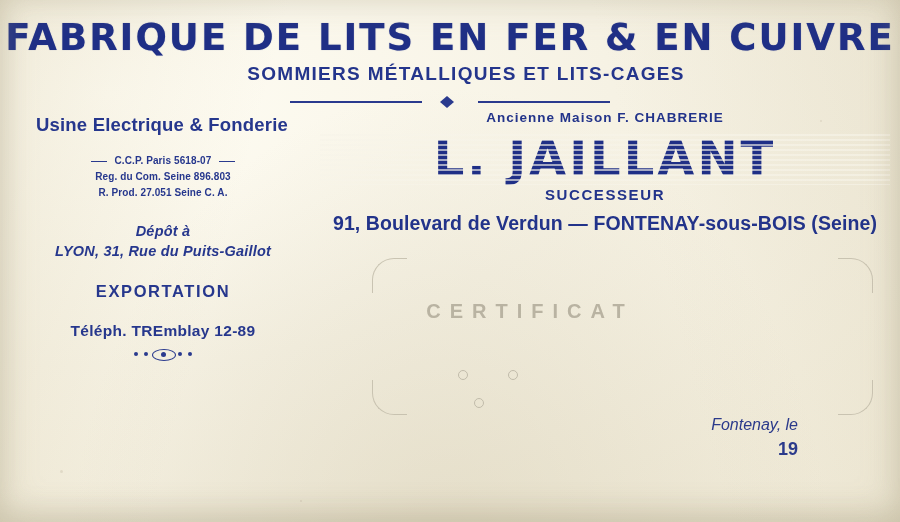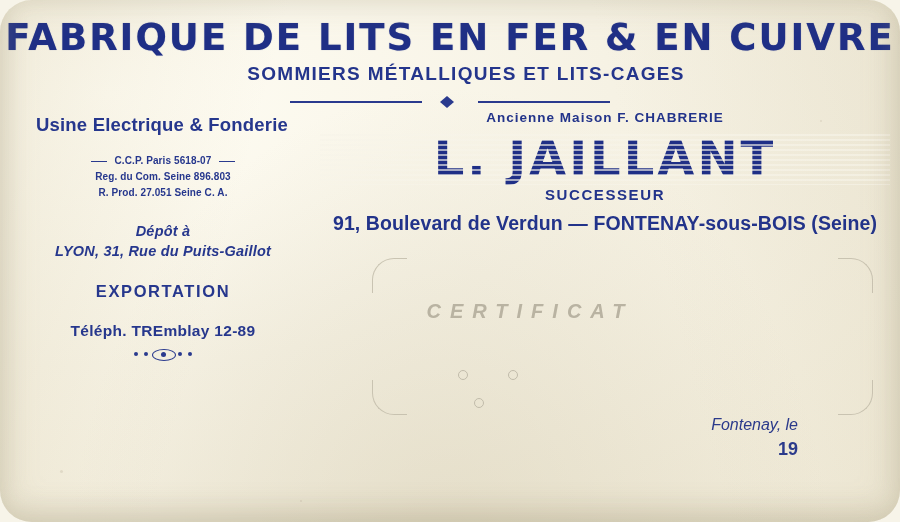--- a/index.html
+++ b/index.html
@@ -15,21 +15,20 @@
   }
   .sheet {
     position: relative;
     width: 900px;
     height: 522px;
     background:
       radial-gradient(ellipse at 12% 18%, #fffdf4 0%, #f6f2e4 45%, #efe9d6 100%),
       linear-gradient(180deg, #fbf8ee 0%, #f2eee0 60%, #eae5d4 100%);
     box-sizing: border-box;
     overflow: hidden;
-    border-radius: 32px;
   }
   
   .paper-tint {
     position: absolute;
     inset: 0;
     background:
       linear-gradient(105deg, rgba(214,203,170,0.30) 0%, rgba(255,255,255,0) 28%),
       linear-gradient(255deg, rgba(208,198,168,0.22) 0%, rgba(255,255,255,0) 30%),
       radial-gradient(ellipse at 50% 110%, rgba(200,190,160,0.35) 0%, rgba(255,255,255,0) 60%);
     pointer-events: none;
@@ -248,21 +247,20 @@
     position: absolute;
     left: 380px;
     top: 300px;
     width: 300px;
     text-align: center;
     color: #b9b3a2;
     font-size: 20px;
     font-weight: bold;
     letter-spacing: 9px;
     white-space: nowrap;
-    font-style: italic;
   }
   .corner {
     position: absolute;
     width: 34px;
     height: 34px;
     border-color: #c3bdab;
     border-style: solid;
     border-width: 0;
     opacity: 0.85;
   }

